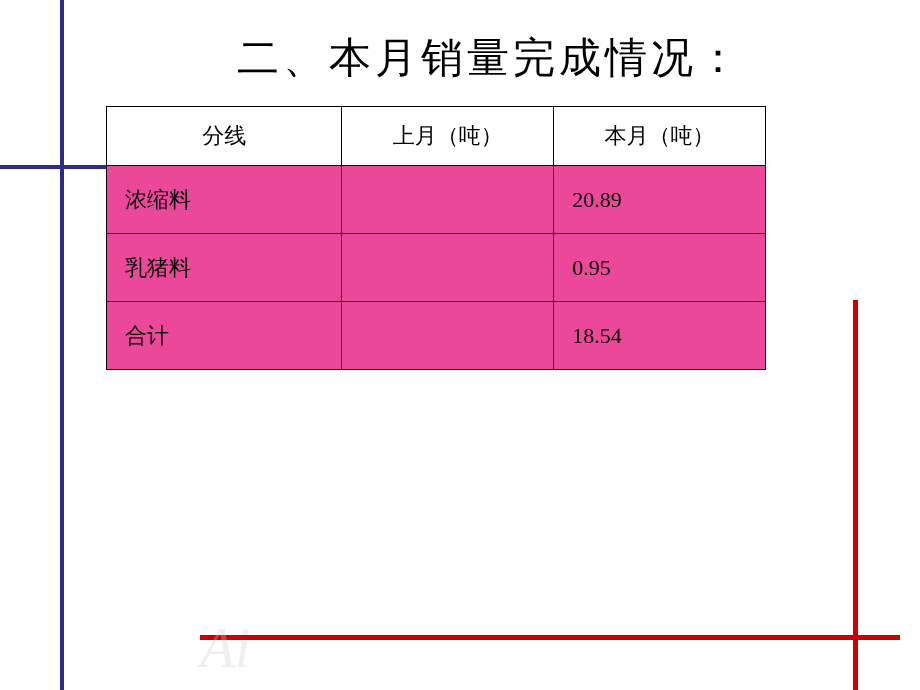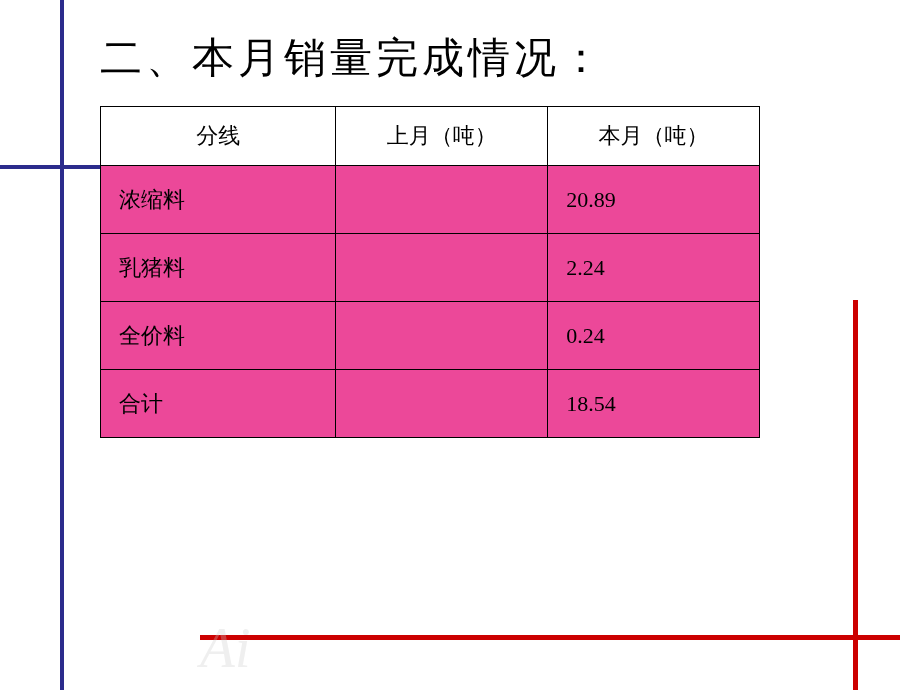--- a/index.html
+++ b/index.html
@@ -62,26 +62,27 @@
       top: 30px;
       width: 780px;
     }
 
     .title {
       font-size: 42px;
       color: #000000;
       margin-bottom: 20px;
       font-weight: normal;
       letter-spacing: 4px;
+      text-align: center;
     }
 
     table {
       border-collapse: collapse;
       width: 660px;
-      margin-left: 0;
+      margin-left: 6px;
     }
 
     table, th, td {
       border: 1.5px solid #000000;
     }
 
     th, td {
       padding: 14px 18px;
       font-size: 22px;
       vertical-align: middle;
@@ -144,26 +145,21 @@
     <tbody>
 
     <tr>
           <td>浓缩料</td>
           <td></td>
           <td>20.89</td>
         </tr>
         <tr>
           <td>乳猪料</td>
           <td></td>
-          <td>2.24</td>
-        </tr>
-        <tr>
-          <td>全价料</td>
-          <td></td>
-          <td>0.24</td>
+          <td>0.95</td>
         </tr>
         <tr>
           <td>合计</td>
           <td></td>
           <td>18.54</td>
         </tr>
       </tbody>
   </table>
 </div>
 

